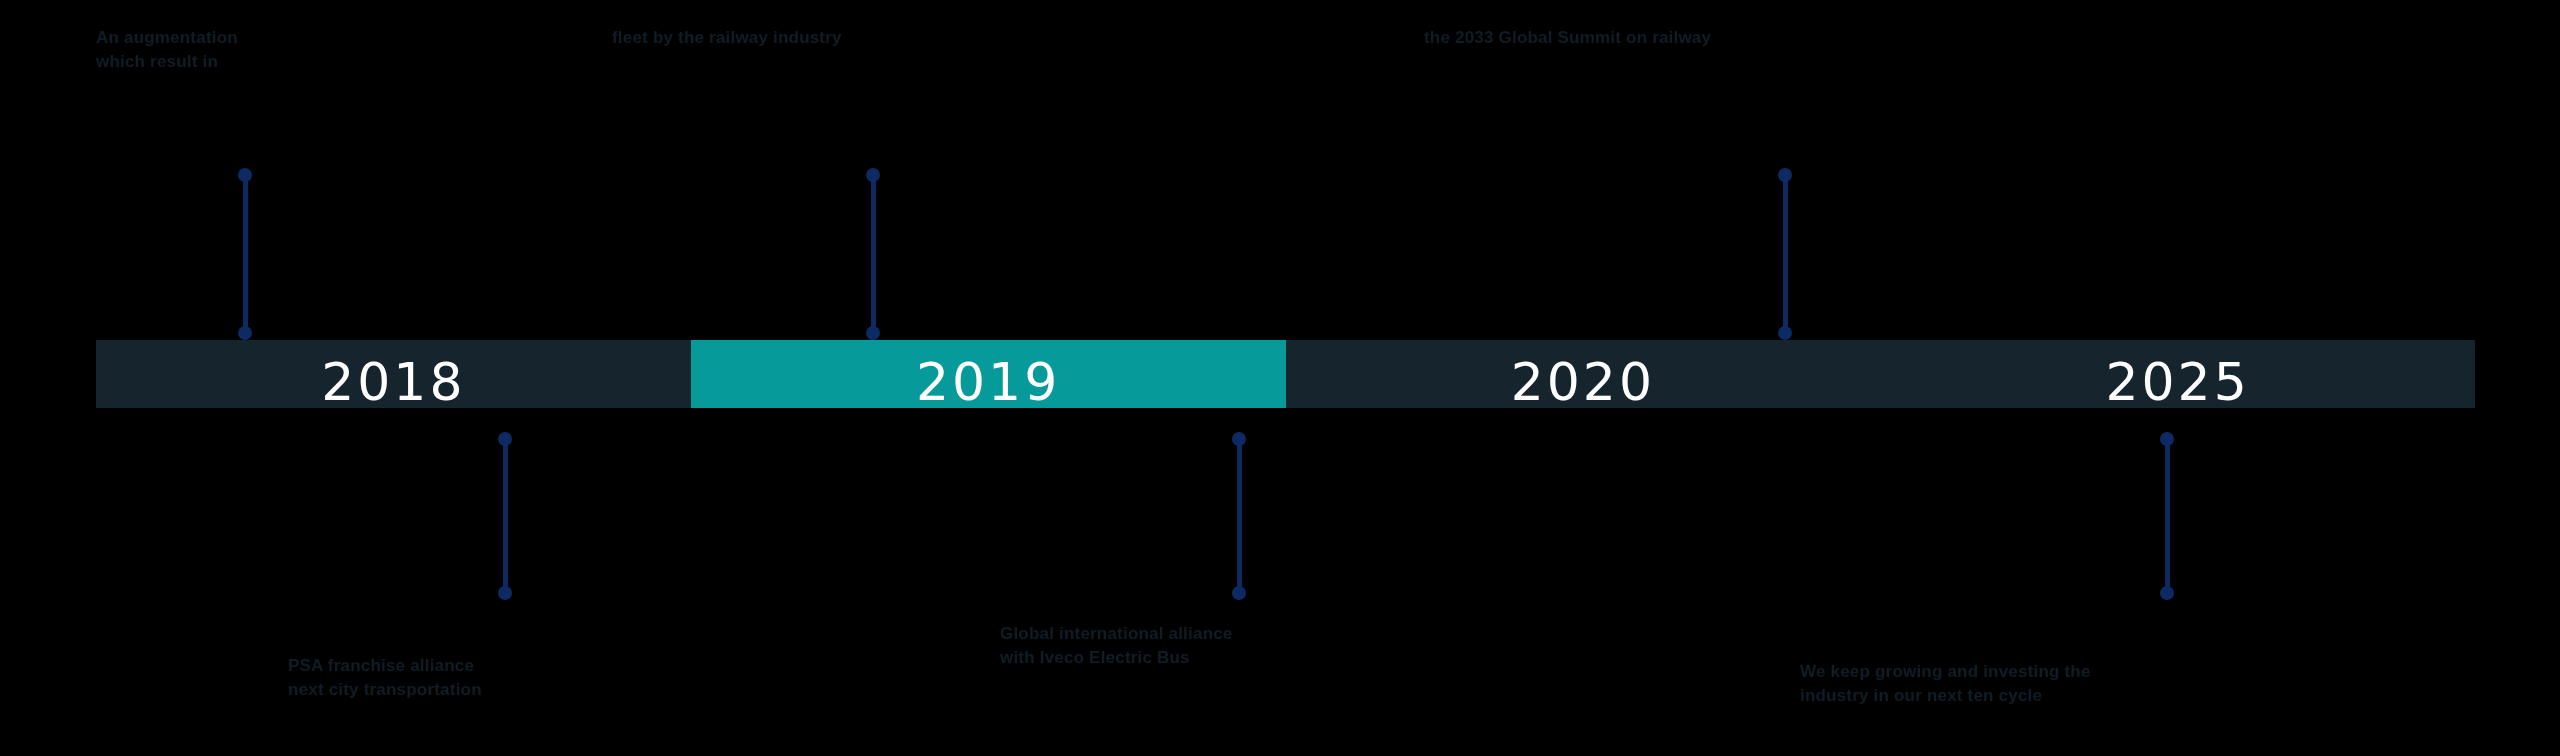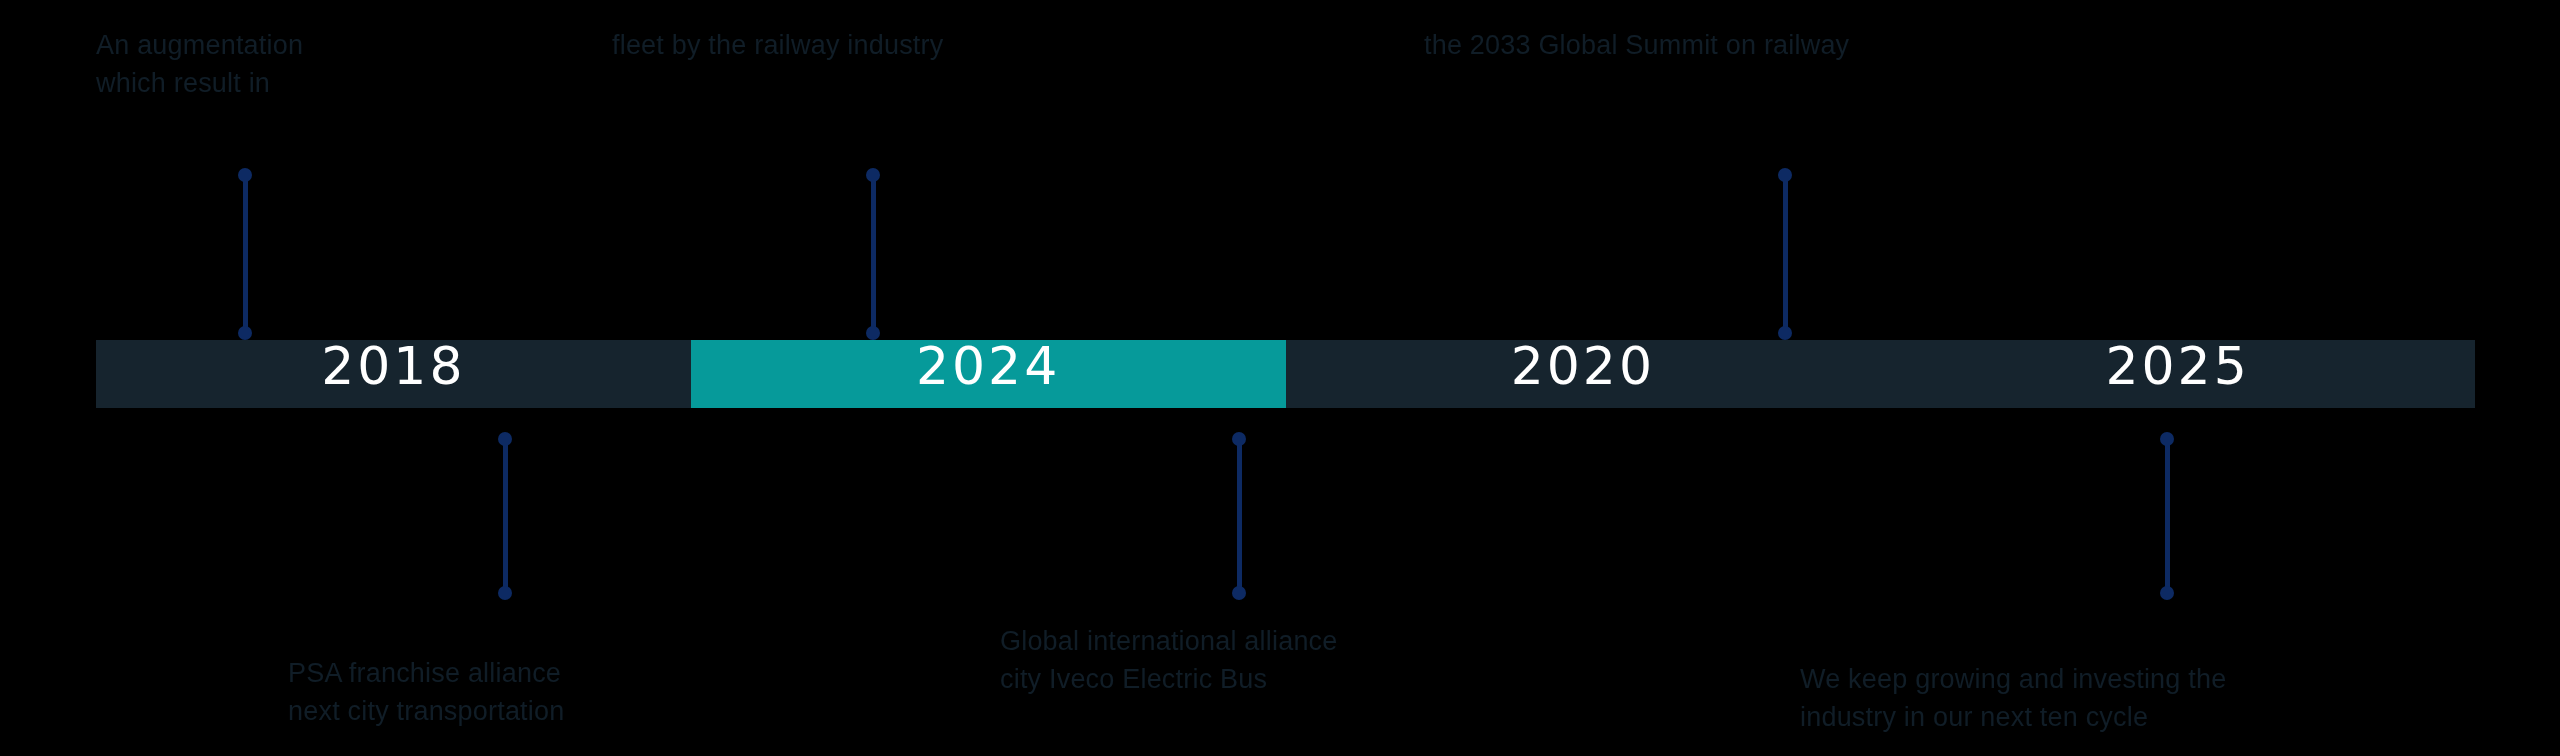--- a/index.html
+++ b/index.html
@@ -34,21 +34,21 @@
     width: 2379px;
     height: 68px;
     display: flex;
     flex-direction: row;
     align-items: stretch;
   }
 
   .year-segment {
     flex: 1 1 0;
     display: flex;
-    align-items: flex-start;
+    align-items: flex-end;
     justify-content: center;
     position: relative;
   }
 
   .year-segment.dark  { background: #16242e; }
   .year-segment.teal  { background: #069a9a; }
 
   .year-label {
     color: #ffffff;
     font-size: 52px;
@@ -83,23 +83,23 @@
     background: #0d2a63;
   }
 
   .connector .dot.top    { top: 0; }
   .connector .dot.bottom { bottom: 0; }
 
   
   .caption {
     position: absolute;
     color: #101d27;
-    font-size: 27px;
+    font-size: 17px;
     line-height: 1.42;
-    font-weight: 400;
+    font-weight: 700;
     font-family: "Liberation Sans", sans-serif;
     letter-spacing: 0.2px;
   }
 
   .caption .line { display: block; white-space: nowrap; }
 </style>
 </head>
 <body>
 
 <div id="timeline-figure">
@@ -135,21 +135,21 @@
     <span class="dot bottom"></span>
   </div>
 
   <div id="year-bar">
 
     <div class="year-segment dark">
       <span class="year-label">2018</span>
     </div>
 
     <div class="year-segment teal">
-      <span class="year-label">2024</span>
+      <span class="year-label">2019</span>
     </div>
 
     <div class="year-segment dark">
       <span class="year-label">2020</span>
     </div>
 
 
     <div class="year-segment dark">
       <span class="year-label">2025</span>
     </div>
@@ -174,21 +174,21 @@
     <span class="dot bottom"></span>
   </div>
 
   <div class="caption" style="left:288px; top:654px;">
     <span class="line">PSA franchise alliance</span>
     <span class="line">next city transportation</span>
   </div>
 
   <div class="caption" style="left:1000px; top:622px;">
     <span class="line">Global international alliance</span>
-    <span class="line">city Iveco Electric Bus</span>
+    <span class="line">with Iveco Electric Bus</span>
   </div>
 
   <div class="caption" style="left:1800px; top:636px;margin-top:24px;">
     <span class="line">We keep growing and investing the</span>
     <span class="line">industry in our next ten cycle</span>
   </div>
 
 </div>
 
 </body></html>

